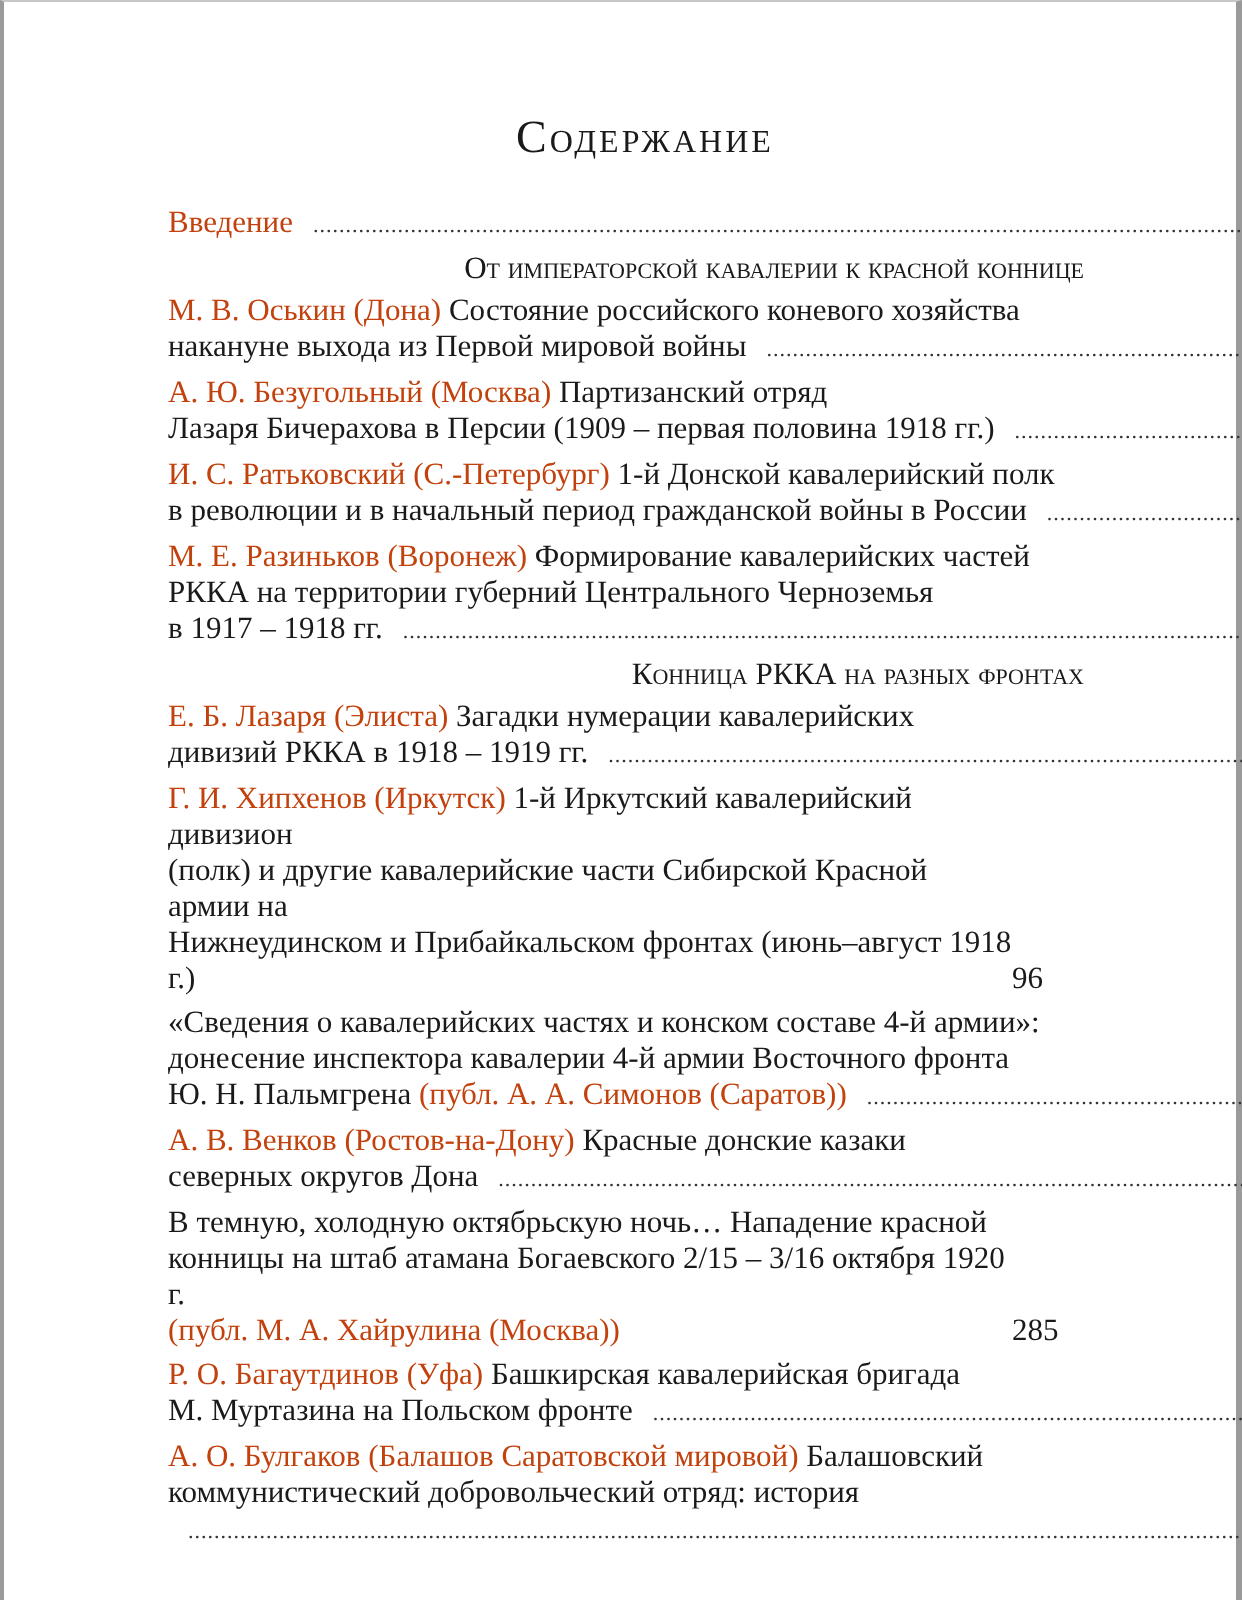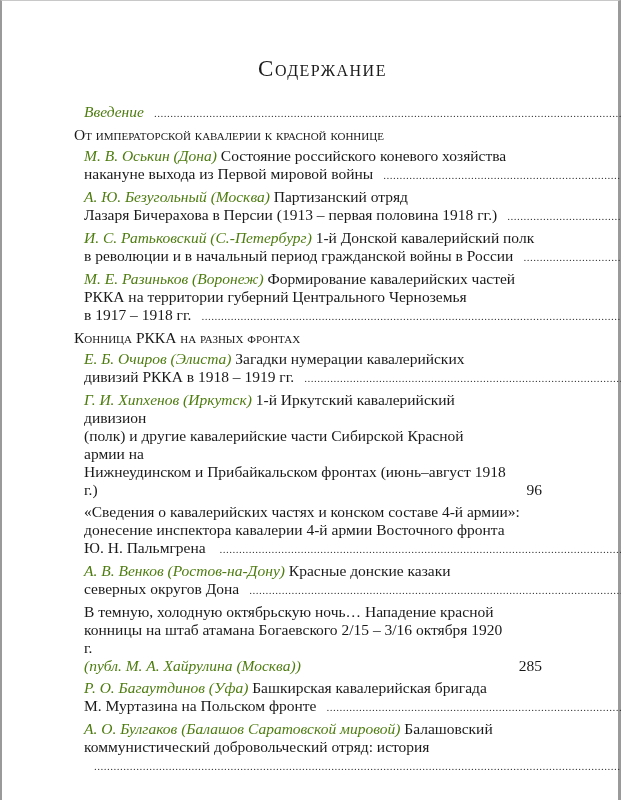--- a/index.html
+++ b/index.html
@@ -15,32 +15,32 @@
     border-left: 2px solid #9a9a9a;
     border-top: 1px solid #c8c8c8;
     border-right: 3px solid #9a9a9a;
   }
   .title {
     position: absolute; top: 56px; left: 0; width: 621px; text-align: center;
     font-size: 23px; letter-spacing: 1.5px; font-variant: small-caps; padding-left: 12px;
   }
   .toc { position: absolute; left: 62px; top: 103px; width: 480px; font-size: 15.5px; line-height: 18px; }
   .section {
-    font-variant: small-caps; margin: 2px 0 3px 12px; white-space: nowrap;
+    font-variant: small-caps; margin: 2px 0 3px 0; white-space: nowrap; text-align: right;
   }
   .entry { display: flex; align-items: flex-end; margin-left: 22px; margin-bottom: 4px; }
   .entry .text { flex: 1; }
   .entry .line { white-space: nowrap; display: flex; }
   .entry .line .lead { flex: 1; overflow: hidden; white-space: nowrap; margin: 0 10px; color: #333; }
   .entry .line .lead::before {
     content: "........................................................................................................................................................................";
     font-size: 11px; letter-spacing: 0.5px;
   }
-  .entry .page { width: 36px; text-align: right; }
-  .ital { font-style: italic; color: #4d7c0f; }
+  .entry .page { width: 36px; }
+  .ital { color: #c2410c; }
 </style>
 </head>
 <body>
 
 <div class="frame"></div>
 
 <div class="title">Содержание</div>
 
 <div class="toc">
 
@@ -64,21 +64,21 @@
           <span class="lead"></span>
         </div>
     </div>
 
   </div>
 
   <div class="entry">
     <div class="text">
       <div><span class="ital">А. Ю. Безугольный (Москва)</span> <span>Партизанский отряд</span></div>
       <div class="line">
-          <span>Лазаря Бичерахова в Персии (1913 – первая половина 1918 гг.)</span>
+          <span>Лазаря Бичерахова в Персии (1909 – первая половина 1918 гг.)</span>
           <span class="lead"></span>
         </div>
     </div>
 
   </div>
 
   <div class="entry">
     <div class="text">
       <div><span class="ital">И. С. Ратьковский (С.-Петербург)</span> <span>1-й Донской кавалерийский полк</span></div>
       <div class="line">
@@ -98,21 +98,21 @@
           <span class="lead"></span>
         </div>
     </div>
 
   </div>
 
   <div class="section">Конница РККА на разных фронтах</div>
 
   <div class="entry">
     <div class="text">
-      <div><span class="ital">Е. Б. Очиров (Элиста)</span> <span>Загадки нумерации кавалерийских</span></div>
+      <div><span class="ital">Е. Б. Лазаря (Элиста)</span> <span>Загадки нумерации кавалерийских</span></div>
       <div class="line">
           <span>дивизий РККА в 1918 – 1919 гг.</span>
           <span class="lead"></span>
         </div>
     </div>
 
   </div>
 
   <div class="entry">
     <div class="text">
@@ -120,21 +120,21 @@
       <div>(полк) и другие кавалерийские части Сибирской Красной армии на</div>
       <div>Нижнеудинском и Прибайкальском фронтах (июнь–август 1918 г.)</div>
     </div>
     <div class="page">96</div>
   </div>
 
   <div class="entry">
     <div class="text">
       <div>«Сведения о кавалерийских частях и конском составе 4-й армии»:</div>
       <div>донесение инспектора кавалерии 4-й армии Восточного фронта</div>
-      <div class="line"><span>Ю. Н. Пальмгрена</span>&nbsp;<span class="lead"></span></div>
+      <div class="line"><span>Ю. Н. Пальмгрена</span>&nbsp;<span class="ital">(публ. А. А. Симонов (Саратов))</span><span class="lead"></span></div>
     </div>
 
   </div>
 
   <div class="entry">
     <div class="text">
       <div><span class="ital">А. В. Венков (Ростов-на-Дону)</span> <span>Красные донские казаки</span></div>
       <div class="line">
           <span>северных округов Дона</span>
           <span class="lead"></span>

